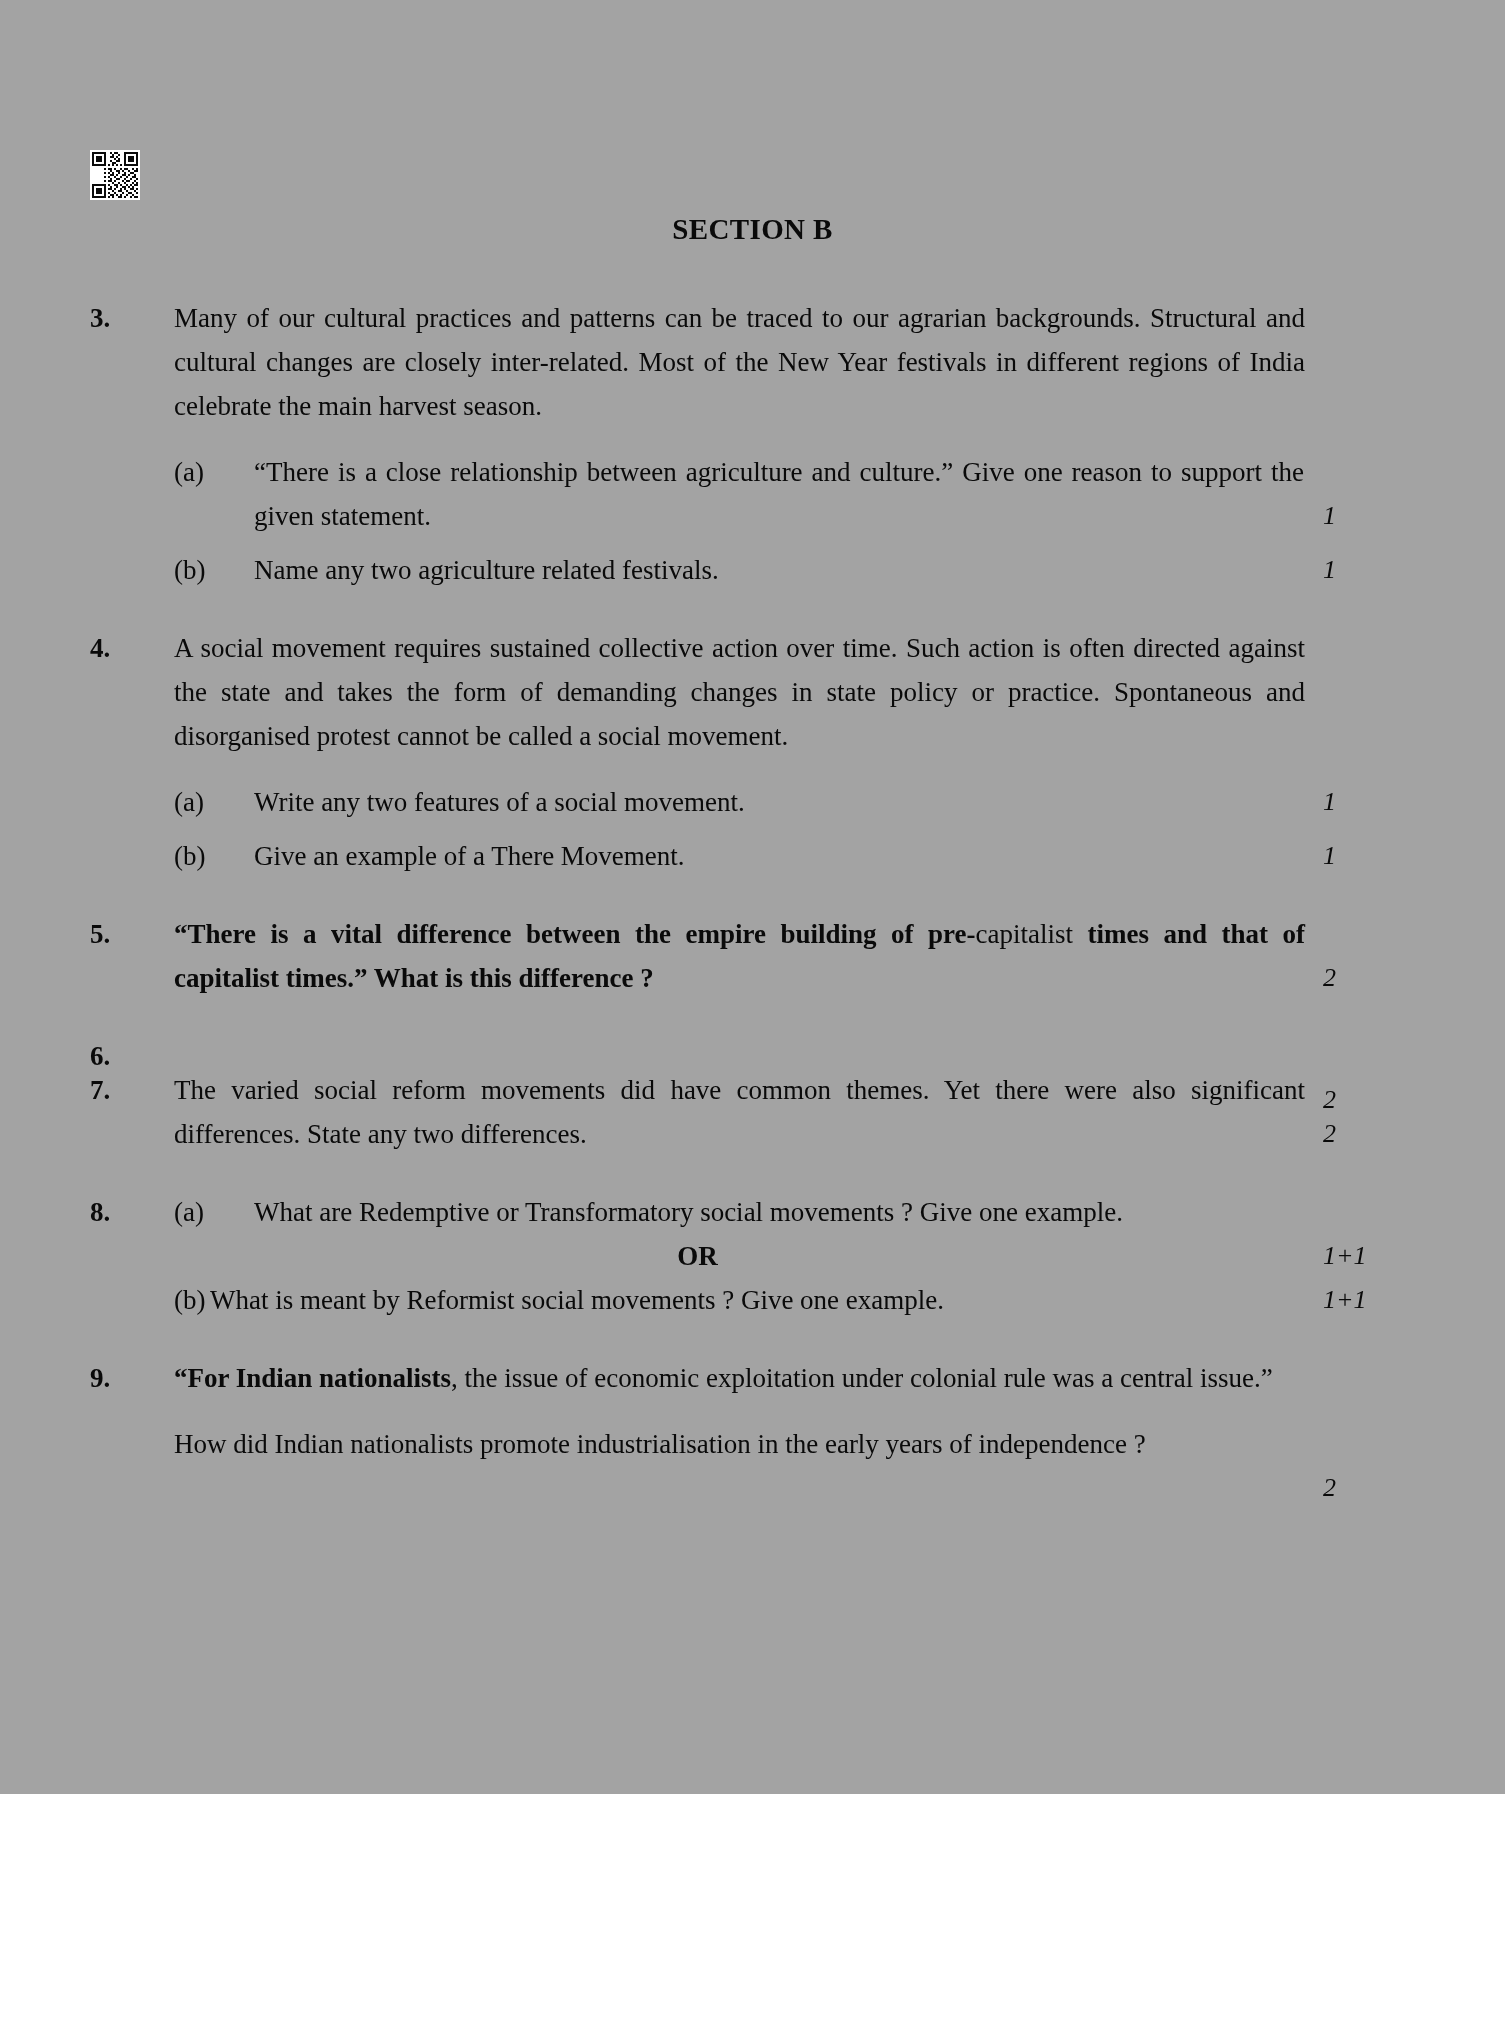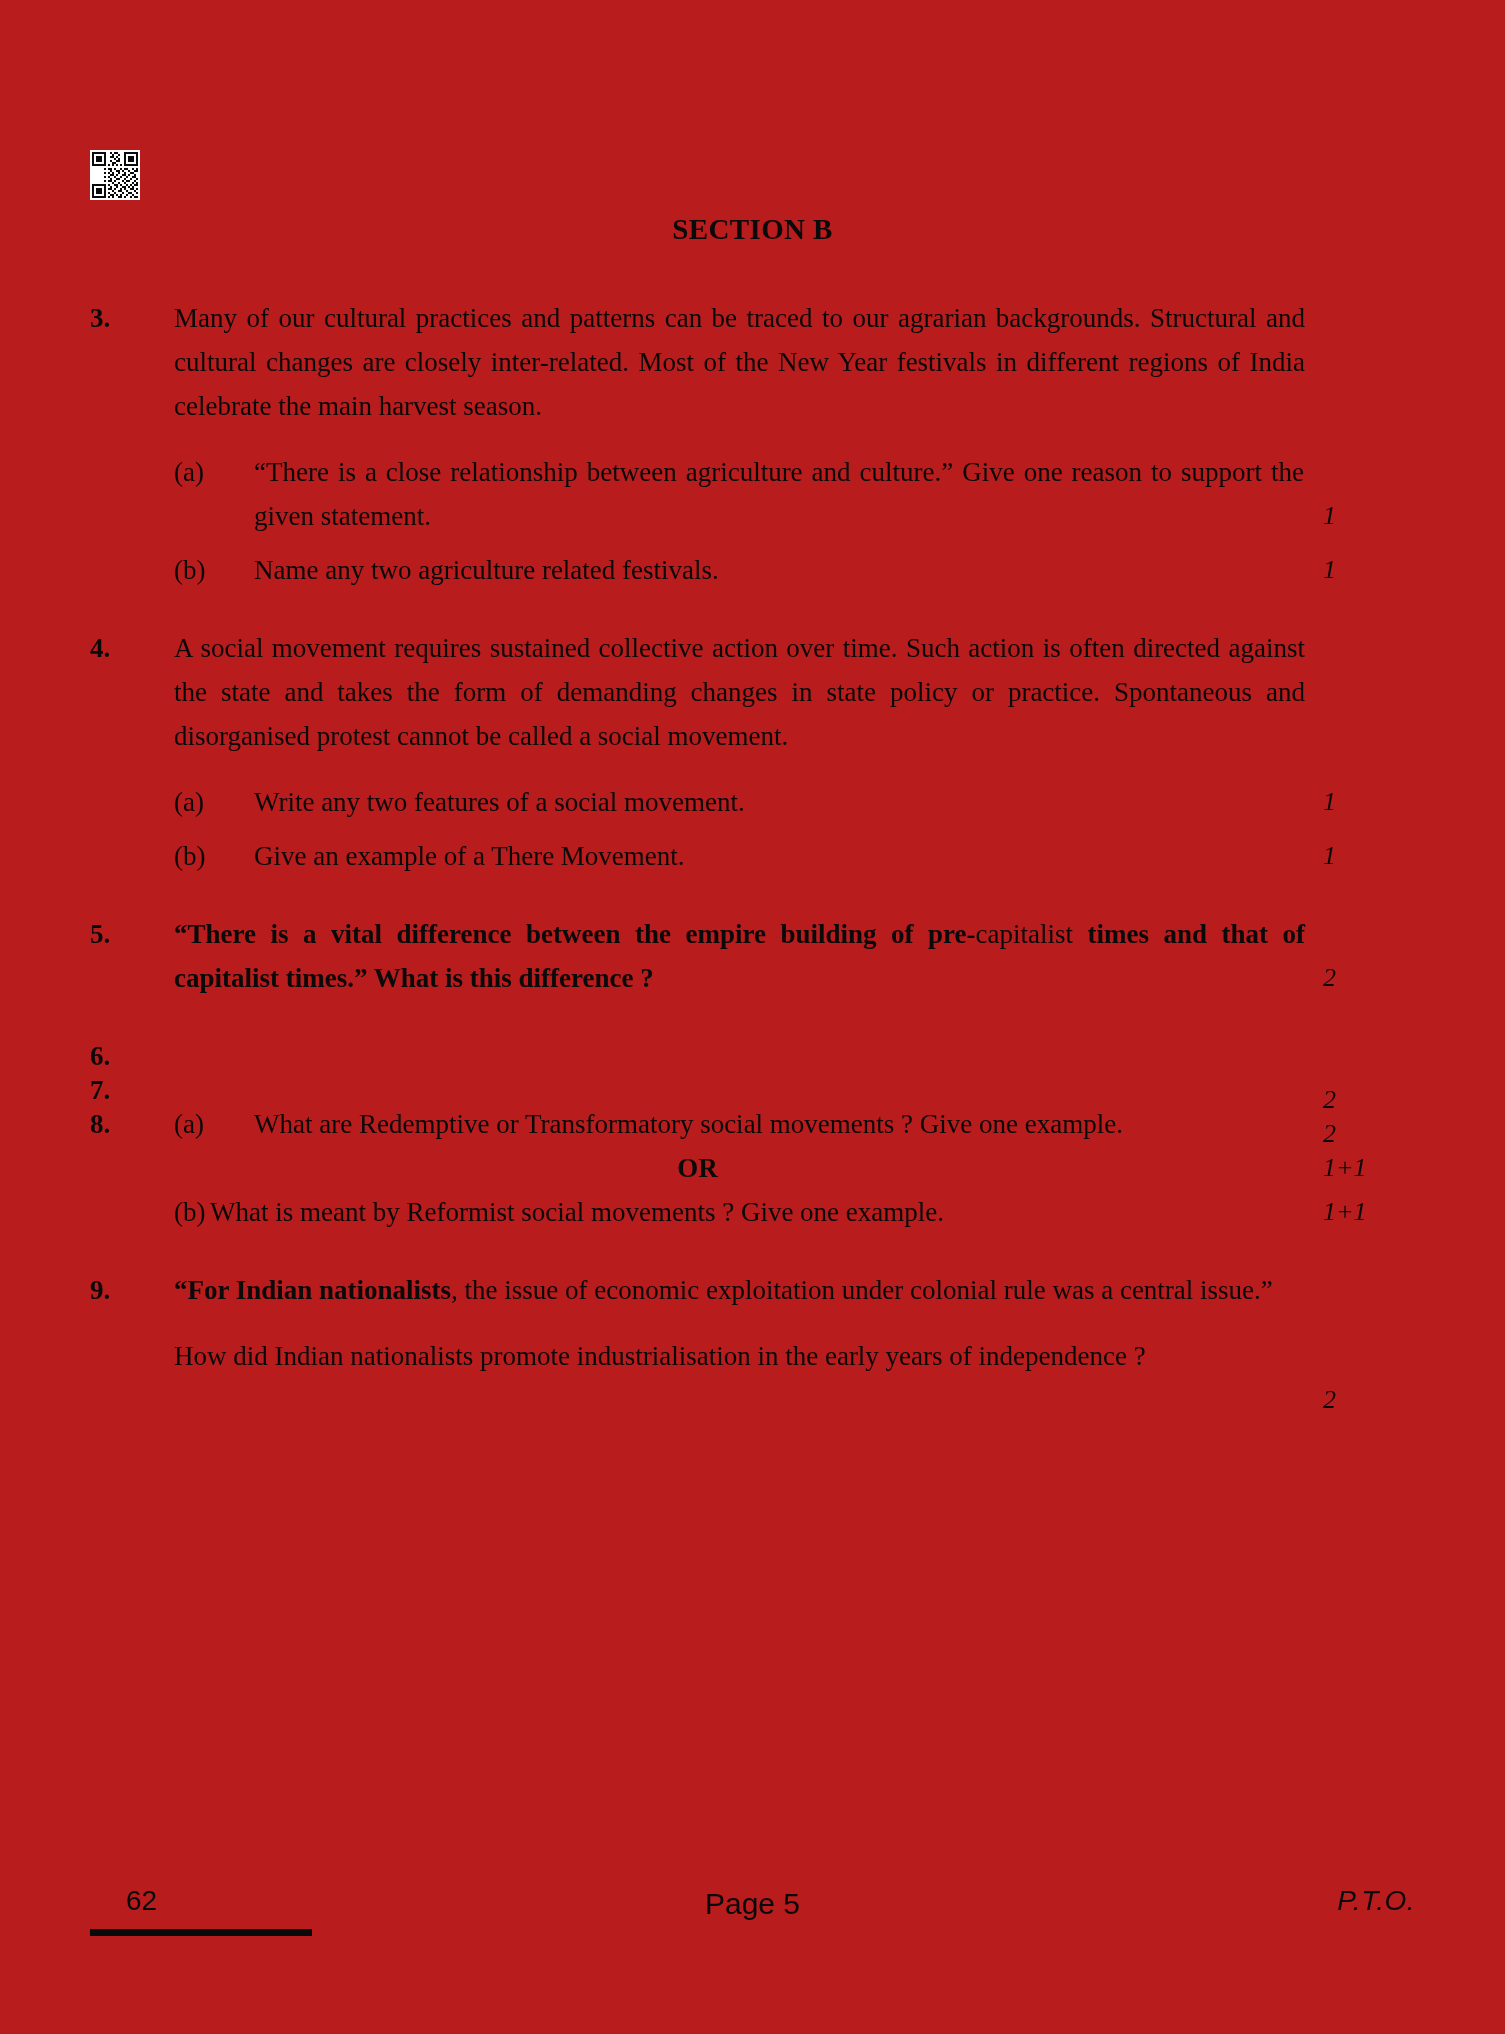--- a/index.html
+++ b/index.html
@@ -3,22 +3,22 @@
 <meta charset="utf-8">
 <style>
   html, body {
     margin: 0;
     padding: 0;
     background: #ffffff;
   }
   .page {
     position: relative;
     width: 1505px;
-    height: 2034px;
-    background: #b91c1c;
+    height: 1794px;
+    background: #a3a3a3;
     font-family: "Liberation Serif", "DejaVu Serif", serif;
     color: #0a0a0a;
     overflow: hidden;
   }
 
   
   .qr-wrap {
     position: absolute;
     left: 90px;
     top: 150px;
@@ -348,20 +348,21 @@
 
     <div class="qrow">
       <div class="qnum">6.</div>
       <div class="marks" style="top:44px;">2</div>
     </div>
 
     <div class="gap-lg"></div>
 
     <div class="qrow">
       <div class="qnum">7.</div>
+      <div class="qbody">The varied social reform movements did have common themes. Yet there were also significant differences. State any two differences.</div>
       <div class="marks" style="top:44px;">2</div>
     </div>
 
     <div class="gap-lg"></div>
 
     <div class="qrow">
       <div class="qnum">8.</div>
       <div class="subrow" style="margin-left:0;">
         <div class="sublabel" style="left:84px;">(a)</div>
         <div class="subbody" style="margin-left:164px;">What are Redemptive or Transformatory social movements ? Give one example.</div>

